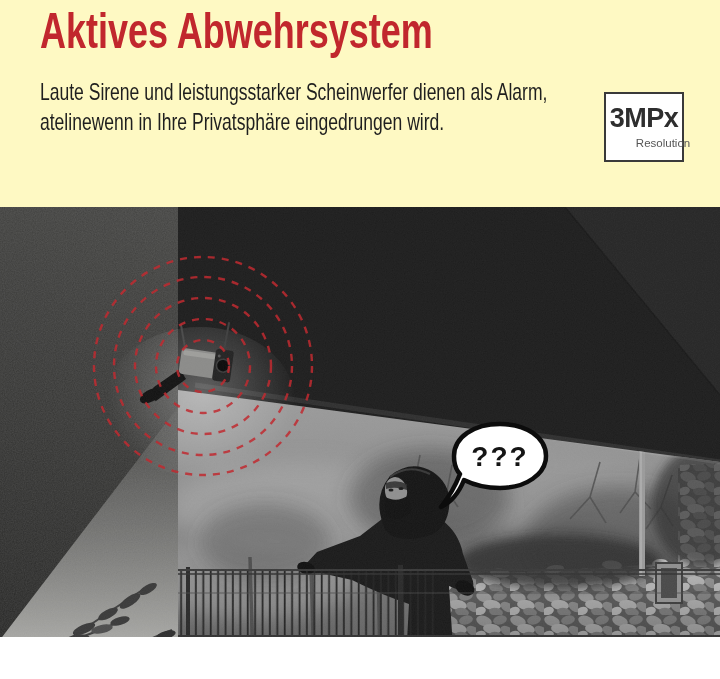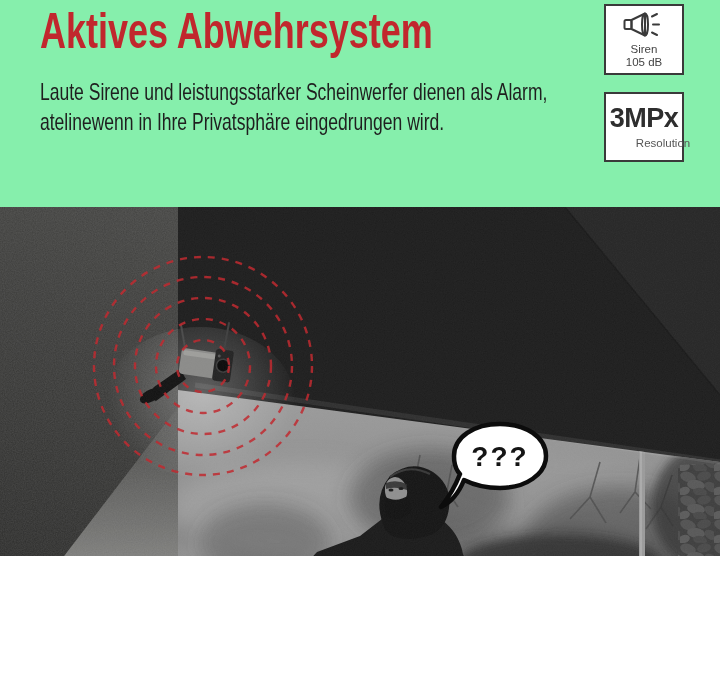--- a/index.html
+++ b/index.html
@@ -1,17 +1,17 @@
 <!DOCTYPE html>
 <html style="--accent-red: #c1272d; --alarm-wave-red: #c0262c; --text-dark: #1f1f1f; --badge-border: #3a3a3a;"><head>
 <meta charset="utf-8">
 <style>
   html,body{margin:0;padding:0;background:#fff;}
   #stage{
-    position:relative;width:720px;height:556px;overflow:hidden;background:#86efac;
+    position:relative;width:720px;height:637px;overflow:hidden;background:#fef9c3;
     font-family:"Liberation Sans", sans-serif;
   }
   
   .title{
     position:absolute;left:40px;top:6px;margin:0;
     font-size:50px;font-weight:bold;line-height:1.0;
     color:var(--accent-red,#c1272d);
     transform:scaleX(.72);transform-origin:left top;white-space:nowrap;
   }
   .desc{
@@ -37,34 +37,20 @@
 </style>
 </head>
 <body>
 
 <div id="stage">
 
   <h1 class="title">Aktives Abwehrsystem</h1>
   <p class="desc"><span>Laute Sirene und leistungsstarker Scheinwerfer dienen als Alarm,</span><br>
 ateline<span>wenn in Ihre Privatsphäre eingedrungen wird.</span></p>
 
-  <div class="badge siren">
-    <svg width="44" height="30" viewBox="0 0 44 30">
-      <g fill="none" stroke="#3a3a3a" stroke-width="2" stroke-linecap="round" stroke-linejoin="round">
-        <rect x="2.5" y="10" width="7" height="9" rx="1.5"></rect>
-        <path d="M9.5 10 L23 3.5 L23 25.5 L9.5 19 Z"></path>
-        <ellipse cx="23" cy="14.5" rx="3" ry="11"></ellipse>
-        <path d="M30 6.5 L35 4"></path>
-        <path d="M31 14.5 L37 14.5"></path>
-        <path d="M30 22.5 L35 25"></path>
-      </g>
-    </svg>
-    <div class="small">Siren</div>
-    <div class="small">105 dB</div>
-  </div>
 
   <div class="badge res">
     <div class="big">3MPx</div>
     <div class="small">Resolution</div>
   </div>
 
   <svg class="photo" viewBox="0 0 720 472">
     <defs>
       <linearGradient id="wallGrad" gradientUnits="userSpaceOnUse" x1="178" y1="0" x2="0" y2="472">
         <stop offset="0" stop-color="#454543"></stop>

